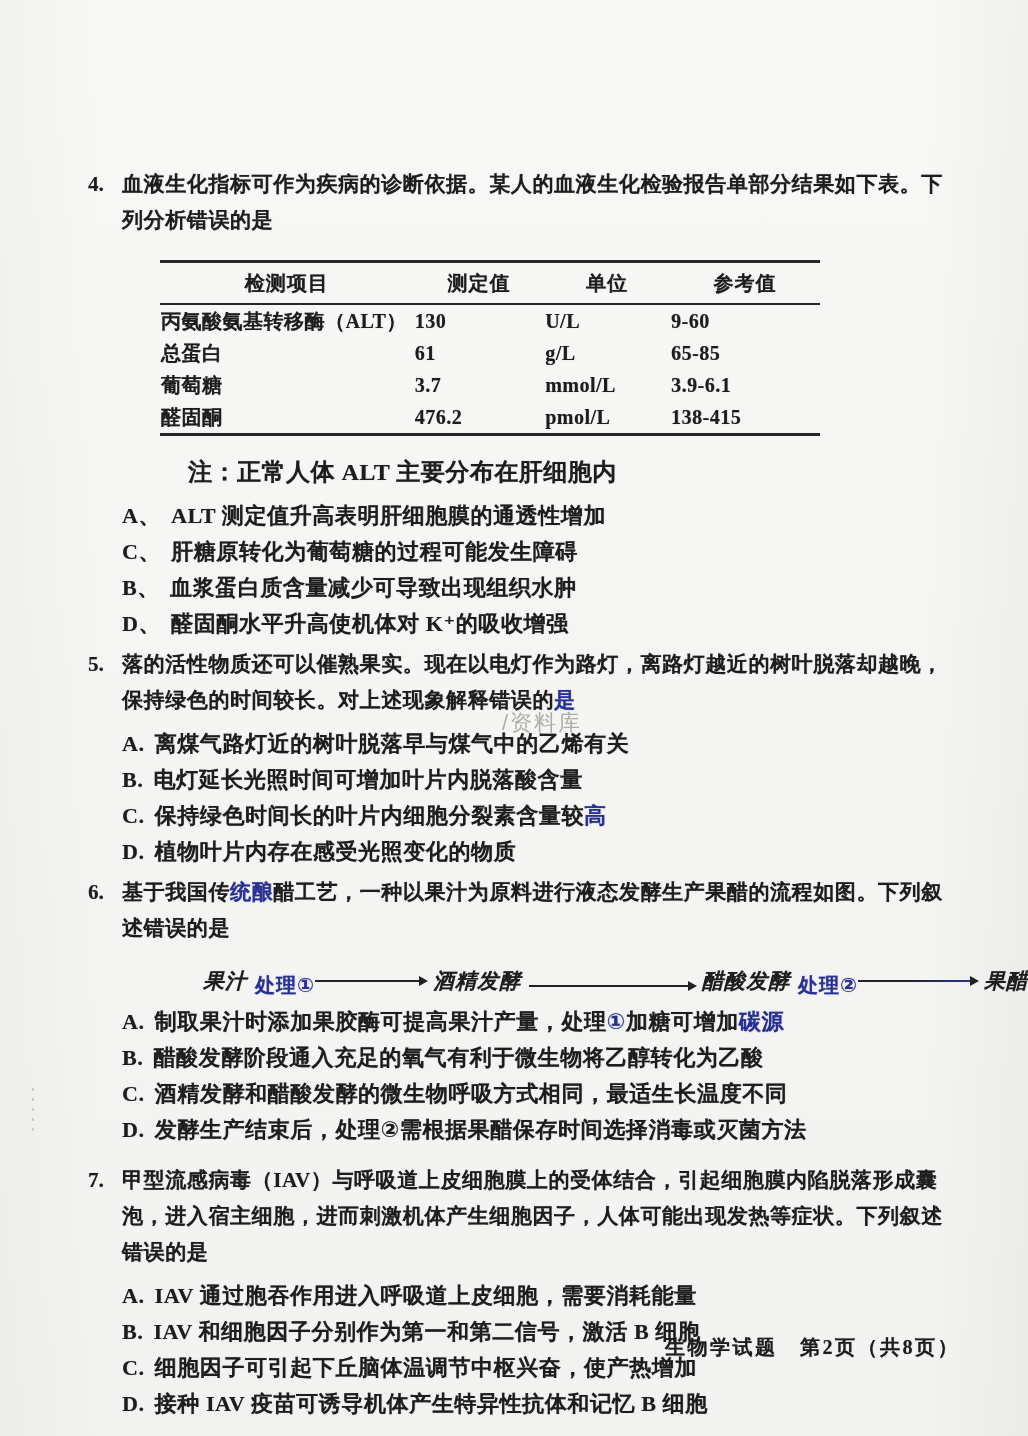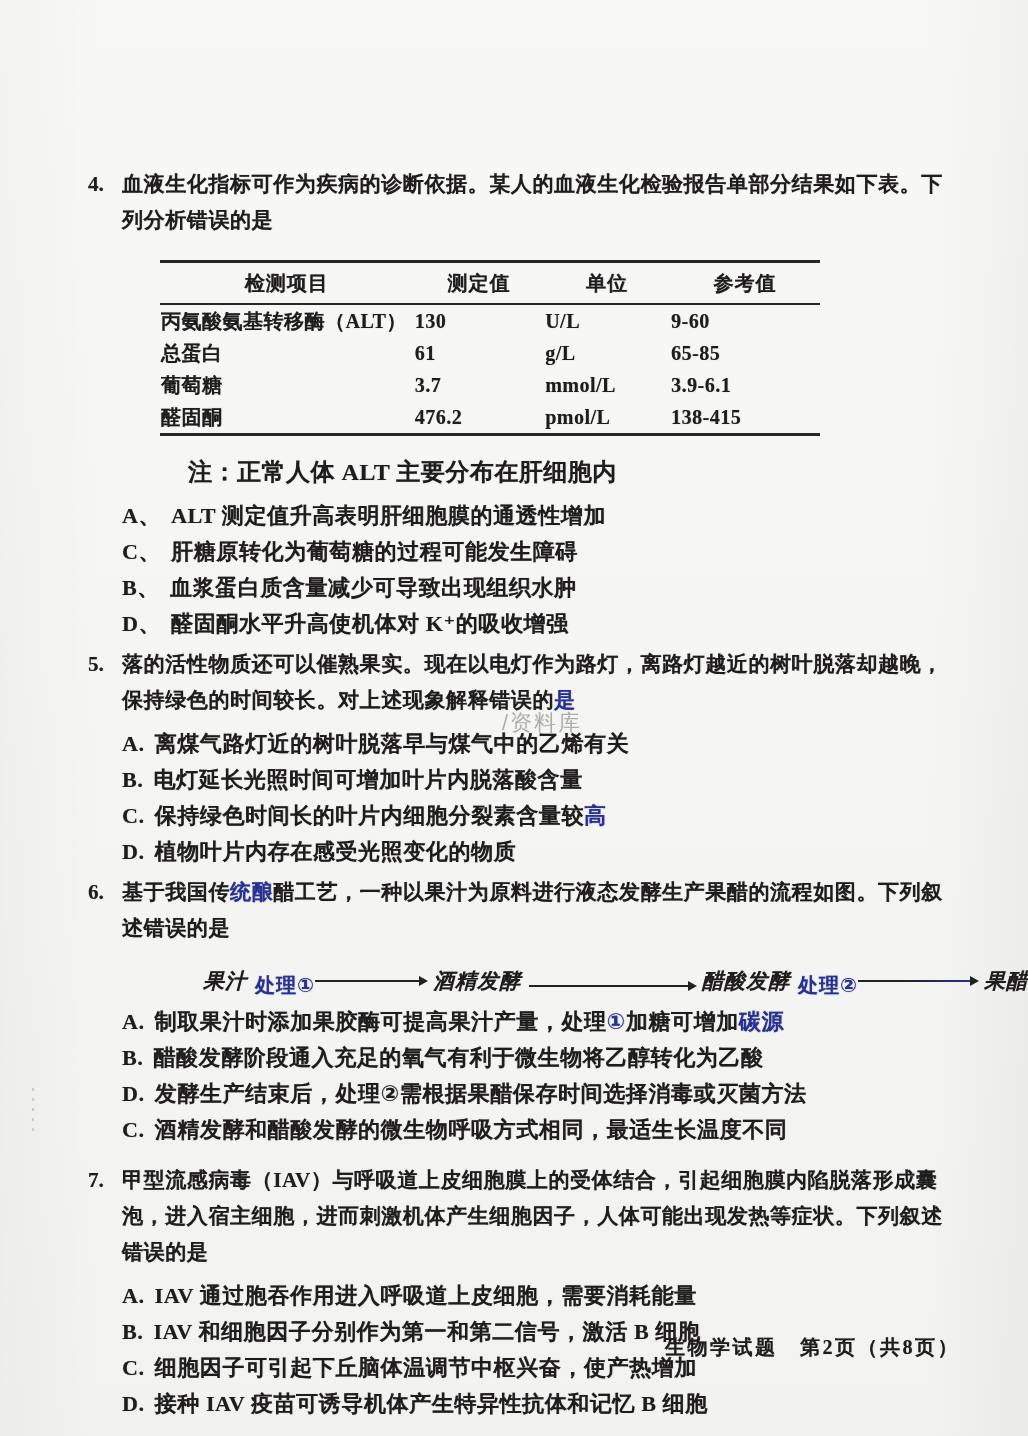--- a/index.html
+++ b/index.html
@@ -219,24 +219,24 @@
       </div>
 
       <div class="opts">
         <div class="opt">
           <span class="opt-label">A.</span><span><span>制取果汁时添加果胶酶可提高果汁产量，处理</span><span class="blue">①</span><span>加糖可增加</span><span class="blue">碳源</span></span>
         </div>
         <div class="opt">
           <span class="opt-label">B.</span><span><span>醋酸发酵阶段通入充足的氧气有利于微生物将乙醇转化为乙酸</span></span>
         </div>
         <div class="opt">
+          <span class="opt-label">C.</span><span><span>酒精发酵和醋酸发酵的微生物呼吸方式相同，最适生长温度不同</span></span>
+        </div>
+        <div class="opt">
           <span class="opt-label">D.</span><span><span>发酵生产结束后，处理②需根据果醋保存时间选择消毒或灭菌方法</span></span>
-        </div>
-        <div class="opt">
-          <span class="opt-label">C.</span><span><span>酒精发酵和醋酸发酵的微生物呼吸方式相同，最适生长温度不同</span></span>
         </div>
       </div>
     </section>
 
     <section class="q q7">
       <div class="stem-line">
         <span class="qnum">7.</span>
         <span><span>甲型流感病毒（IAV）与呼吸道上皮细胞膜上的受体结合，引起细胞膜内陷脱落形成囊</span></span>
       </div>
       <div class="stem-line">

